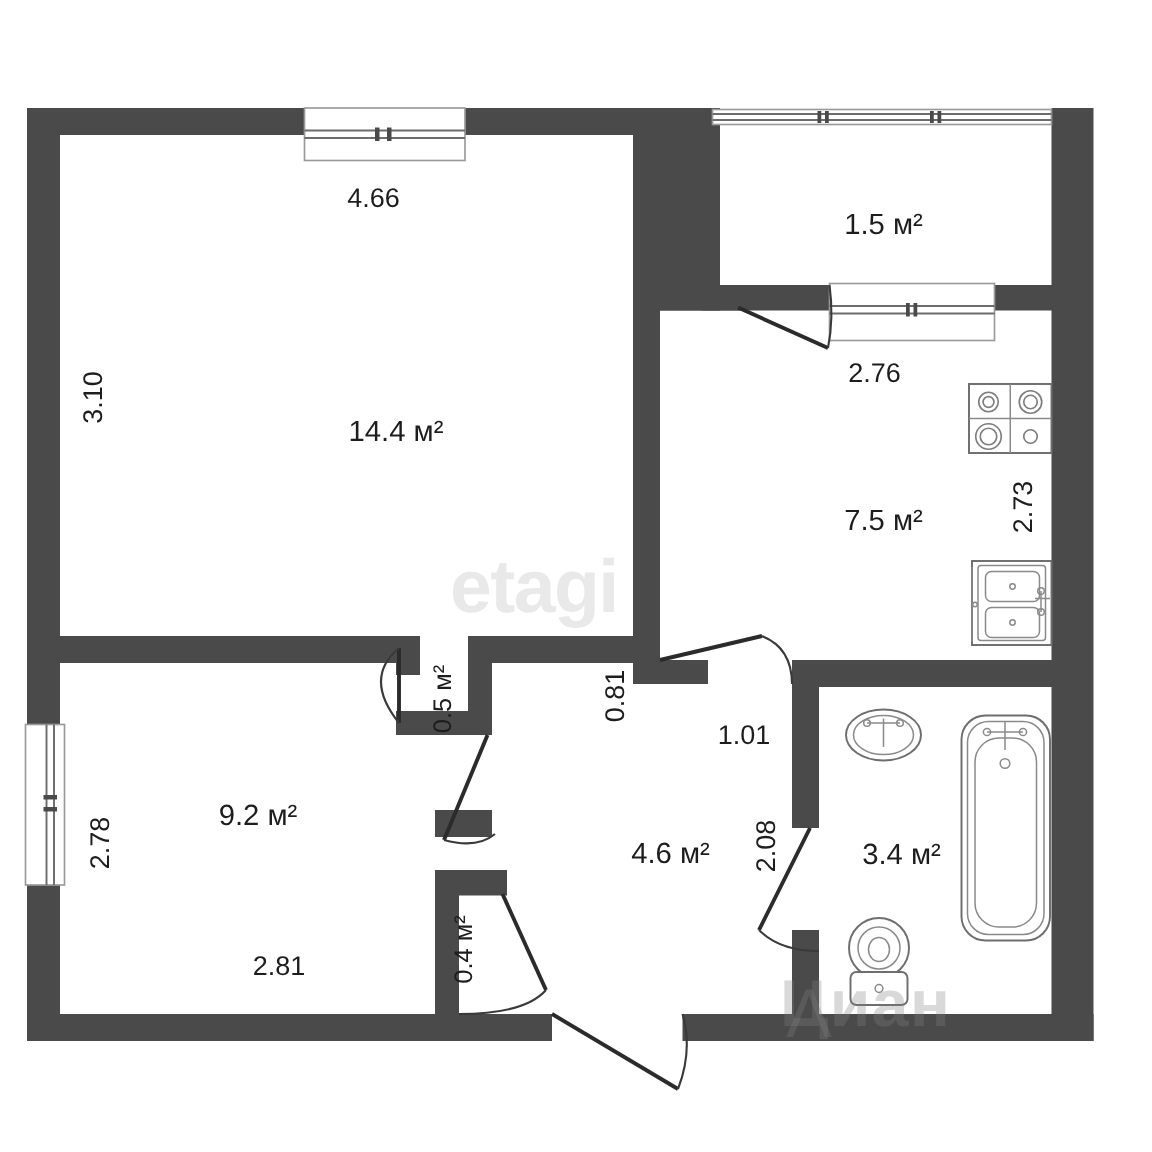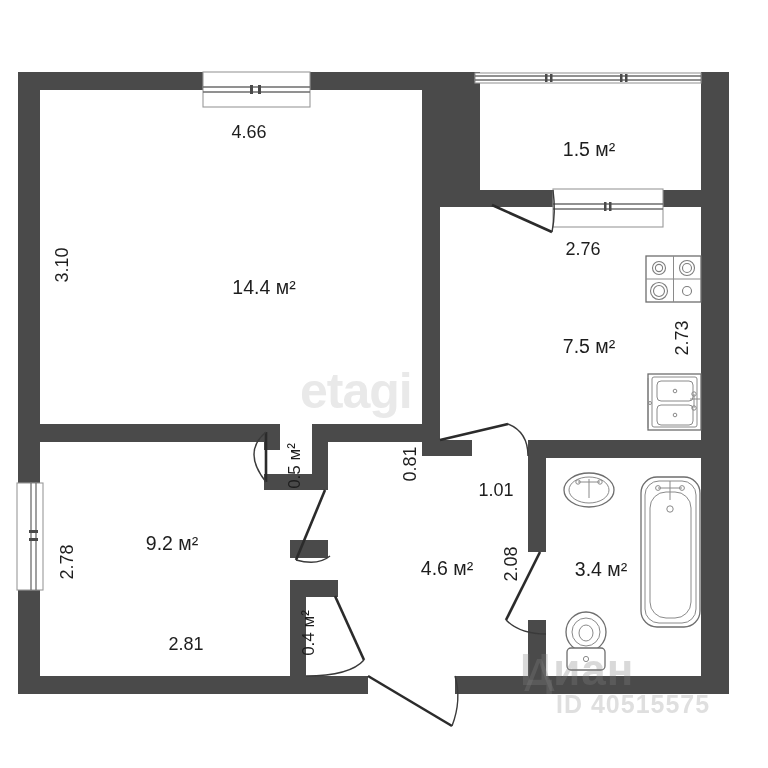--- a/index.html
+++ b/index.html
@@ -301,15 +301,14 @@
       <text class="lbl lbl-dim" x="496" y="491">1.01</text>
       <text class="lbl lbl-dim" x="512" y="564" transform="rotate(-90 512 564)">2.08</text>
 
     </g>
 
   </svg>
 
   <div class="wm" id="wm-etagi">etagi</div>
   <div class="wm" id="wm-cian-mark">Λ</div>
   <div class="wm" id="wm-cian">Циан</div>
-  <div class="wm" id="wm-cian-id">ID 40515575</div>
 
 </div>
 
 </body></html>

